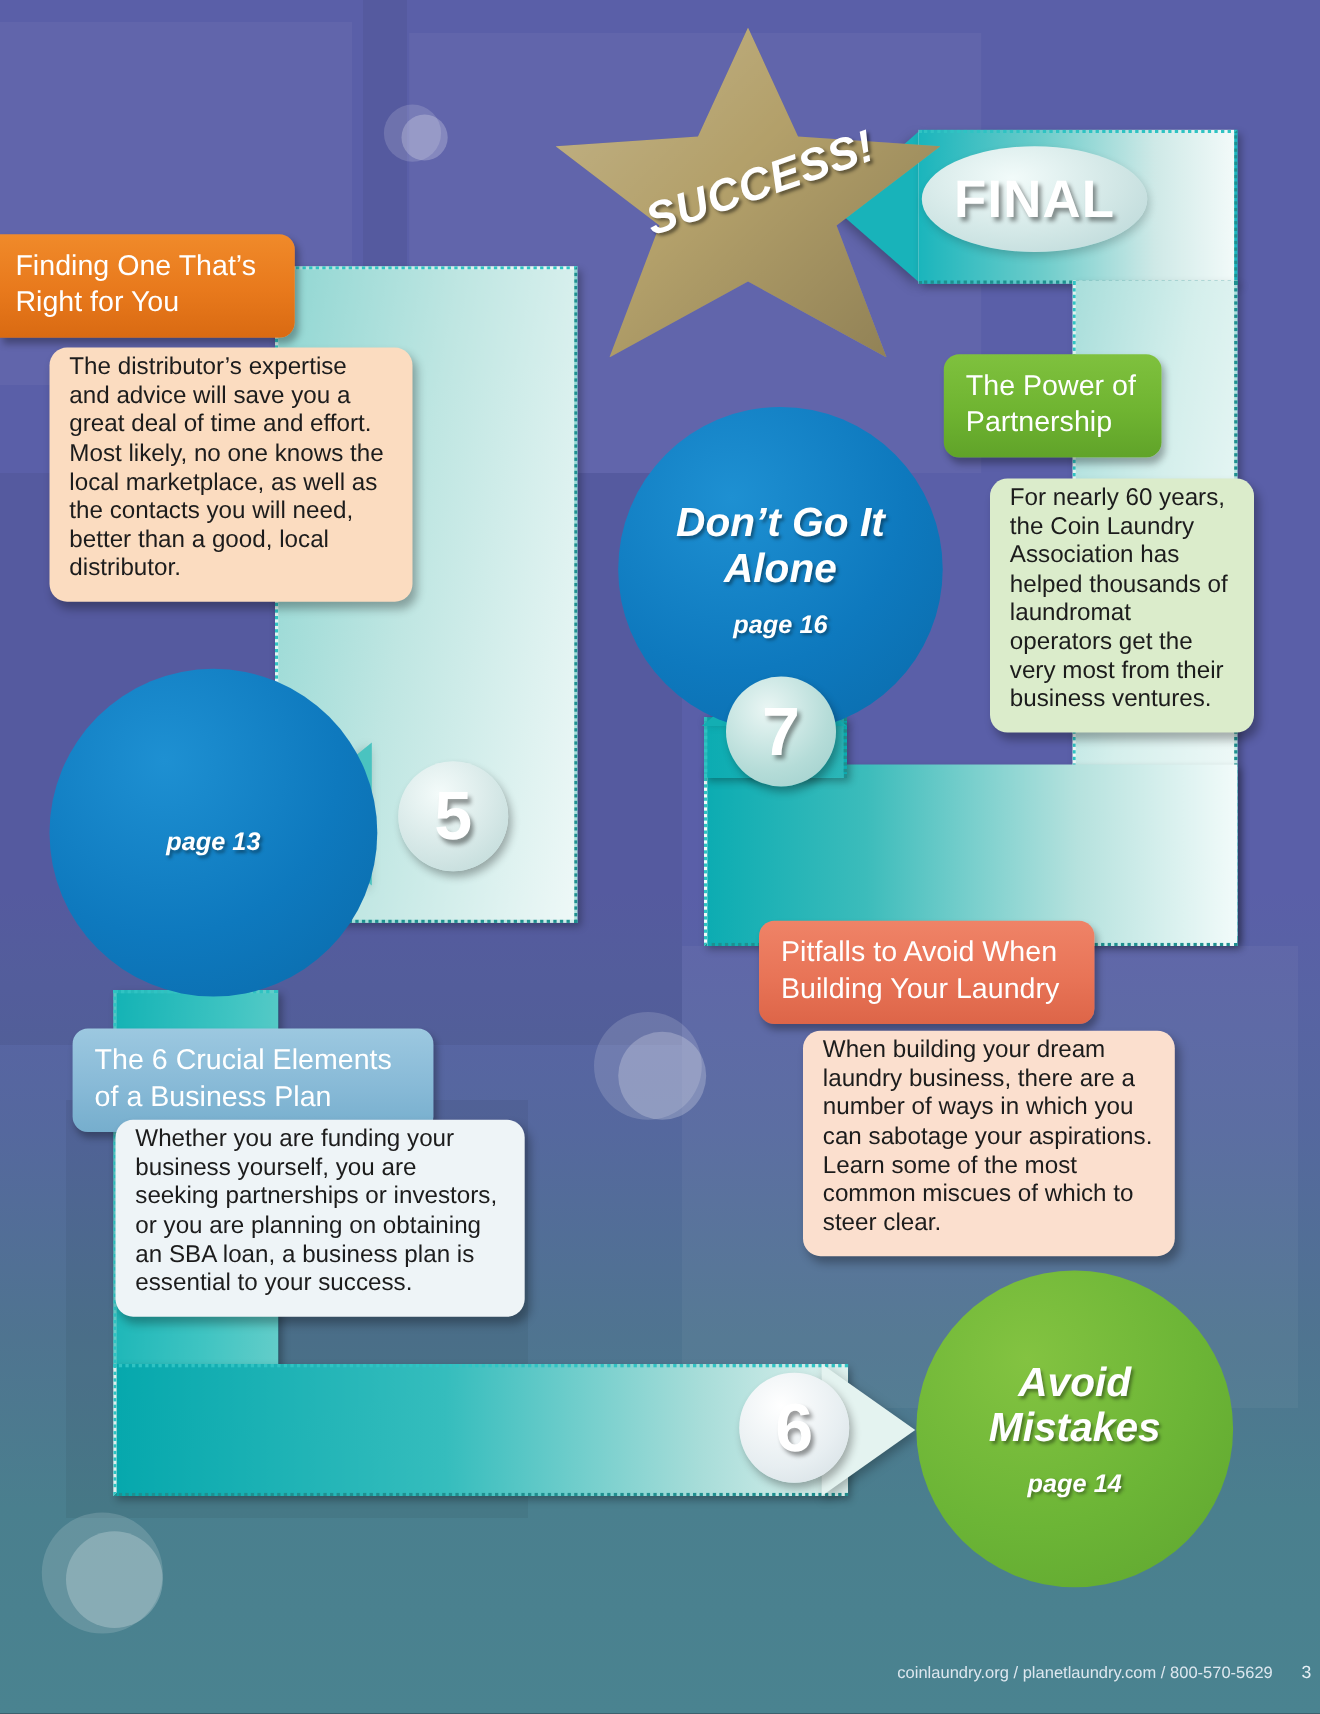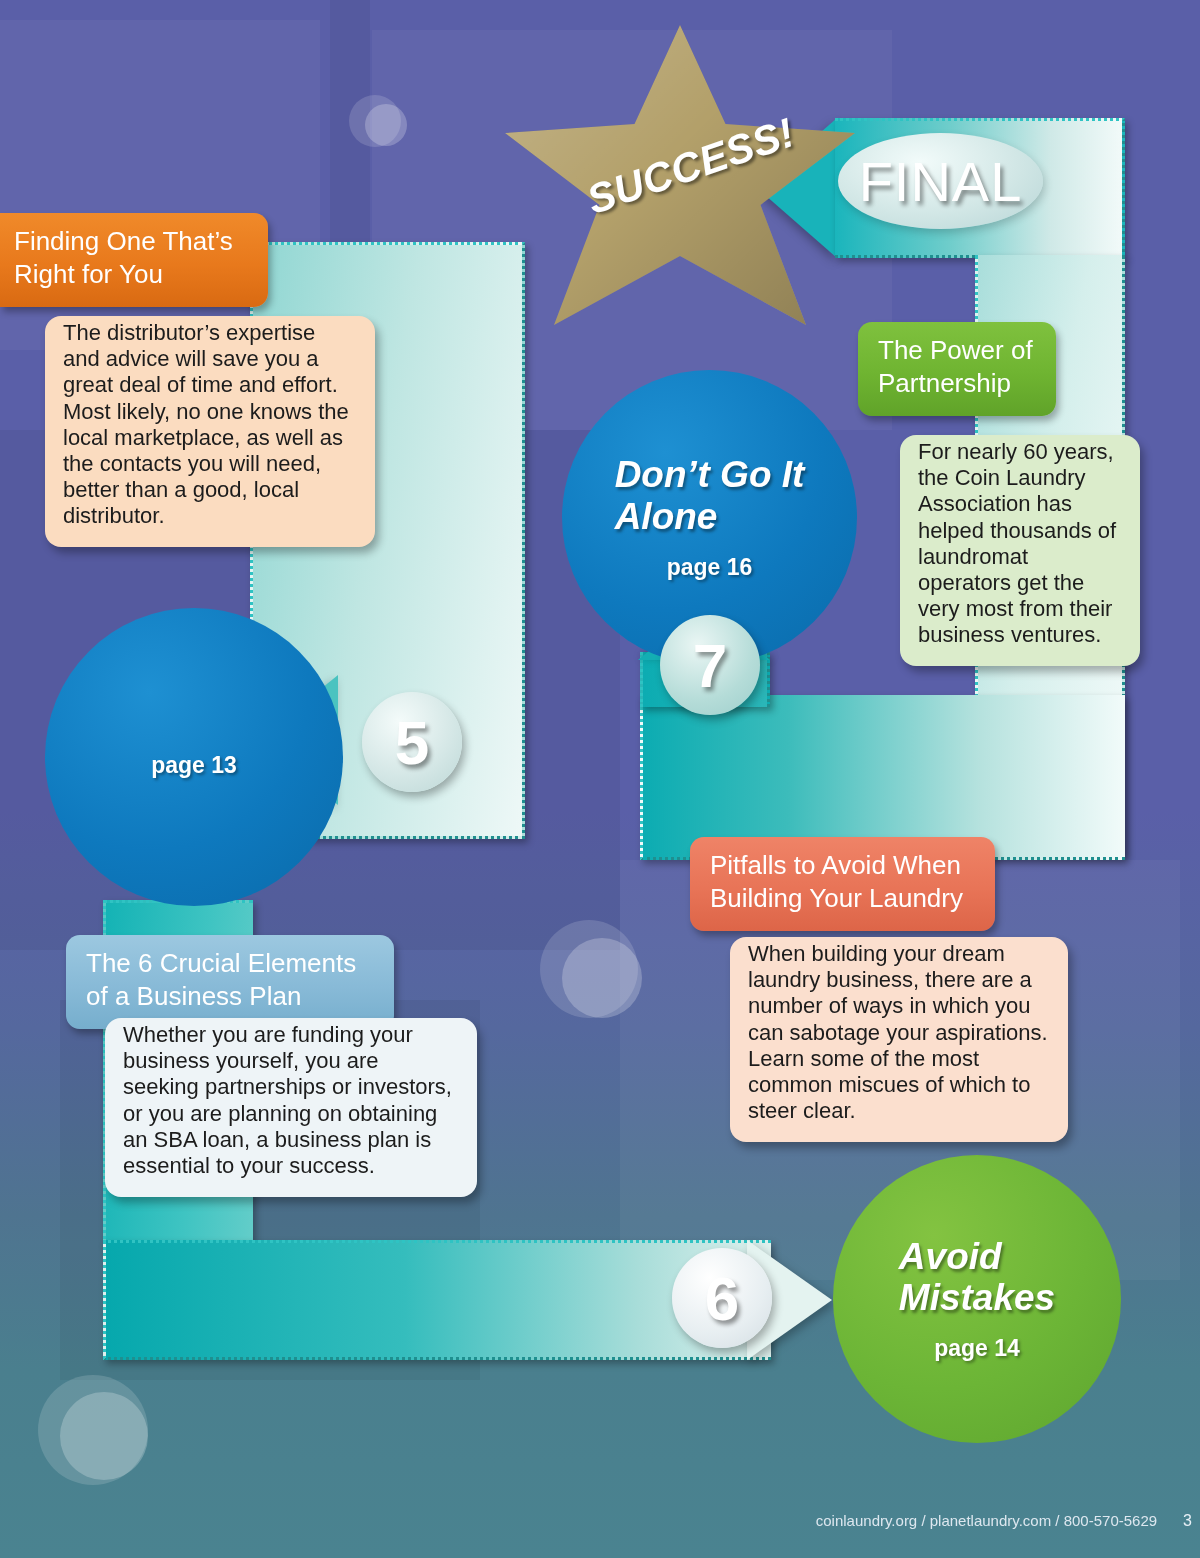--- a/index.html
+++ b/index.html
@@ -137,47 +137,48 @@
   #final-badge {
     position: absolute; left: 838px; top: 133px;
     width: 205px; height: 96px;
     border-radius: 50%;
     background: radial-gradient(ellipse at 40% 30%, #f2fbfa 0%, #cfe5e4 60%, #b7d5d6 100%);
     display: flex; align-items: center; justify-content: center;
     box-shadow: 2px 4px 8px rgba(0,0,0,0.18);
   }
   #final-badge span {
     color: #ffffff;
-    font-size: 56px; font-weight: normal;
+    font-size: 48px; font-weight: bold;
     letter-spacing: 1px;
     text-shadow: 3px 4px 4px rgba(0,0,0,0.42);
   }
 
   
   .topic-circle {
     position: absolute;
     border-radius: 50%;
     display: flex; flex-direction: column;
     align-items: center; justify-content: center;
+    text-align: center;
     color: #ffffff;
   }
   .topic-circle .ring {
     position: absolute; inset: -12px; border-radius: 50%;
     background: linear-gradient(130deg, #e8906a 0%, #e8906a 34%, #d9d9dc 62%, #c9c9cf 100%);
     z-index: -1;
     box-shadow: 4px 7px 10px rgba(0,0,0,0.32);
   }
   .topic-circle .title {
     font-size: 37px; font-weight: bold; font-style: italic;
     line-height: 1.12;
     text-shadow: 2px 3px 3px rgba(0,0,0,0.38);
   }
   .topic-circle .page {
     margin-top: 17px;
-    font-size: 23px; font-weight: bold; 
+    font-size: 23px; font-weight: bold; font-style: italic;
     text-shadow: 2px 2px 3px rgba(0,0,0,0.38);
   }
 
   #circle-dontgo {
     left: 562px; top: 370px; width: 295px; height: 295px;
     background: radial-gradient(circle at 35% 28%, #1e90d2 0%, #0e79be 55%, #0a6aa9 100%);
   }
   #circle-plan {
     left: 45px; top: 608px; width: 298px; height: 298px;
     background: radial-gradient(circle at 35% 28%, #1e90d2 0%, #0e79be 55%, #0a6aa9 100%);

